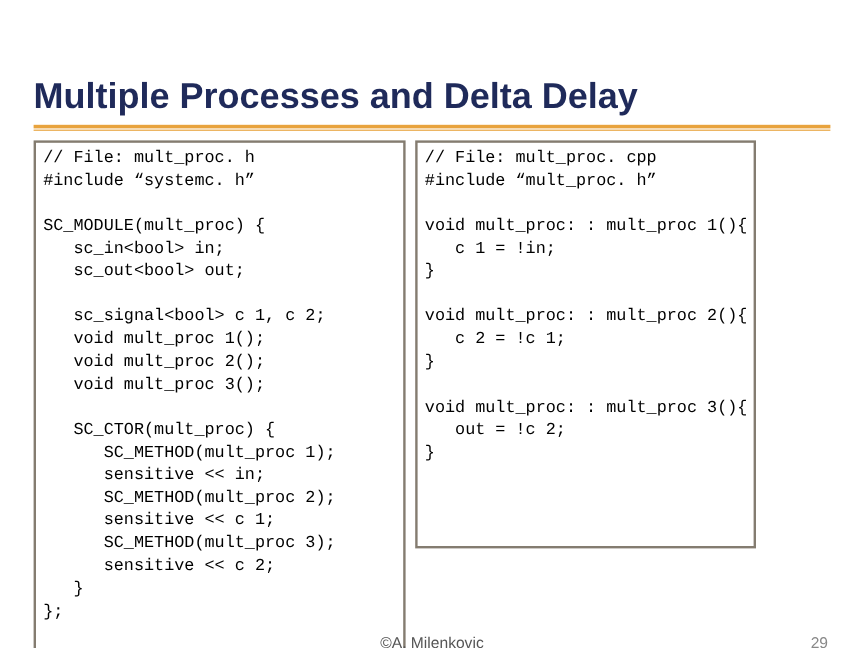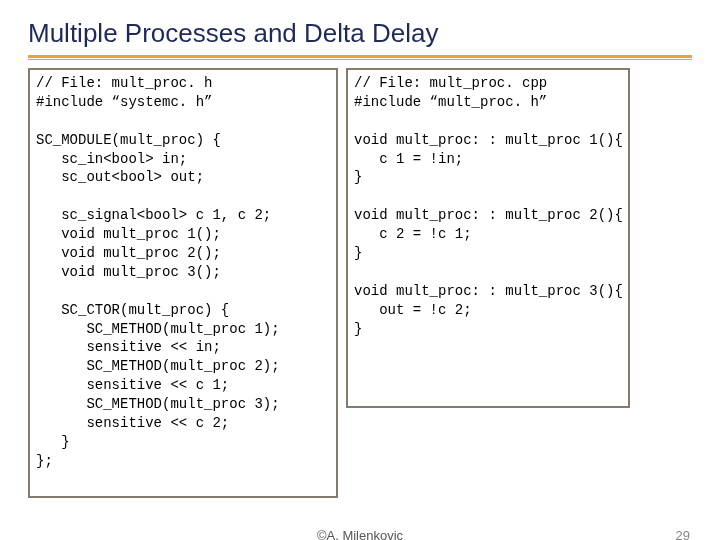--- a/index.html
+++ b/index.html
@@ -11,24 +11,25 @@
     position: relative;
     overflow: hidden;
   }
   .slide {
     width: 720px;
     height: 540px;
     position: relative;
     padding: 18px 28px 0 28px;
   }
   .title {
-    font-size: 26px;
-    font-weight: normal;
+    font-size: 30px;
+    font-weight: bold;
     color: #1f2a5a;
     margin-bottom: 6px;
+    margin-top: 46px;
   }
   .underline-thick {
     height: 3px;
     background: #e8a33d;
     width: 664px;
     margin-bottom: 1px;
   }
   .underline-thin {
     height: 1px;
     background: #e8a33d;

